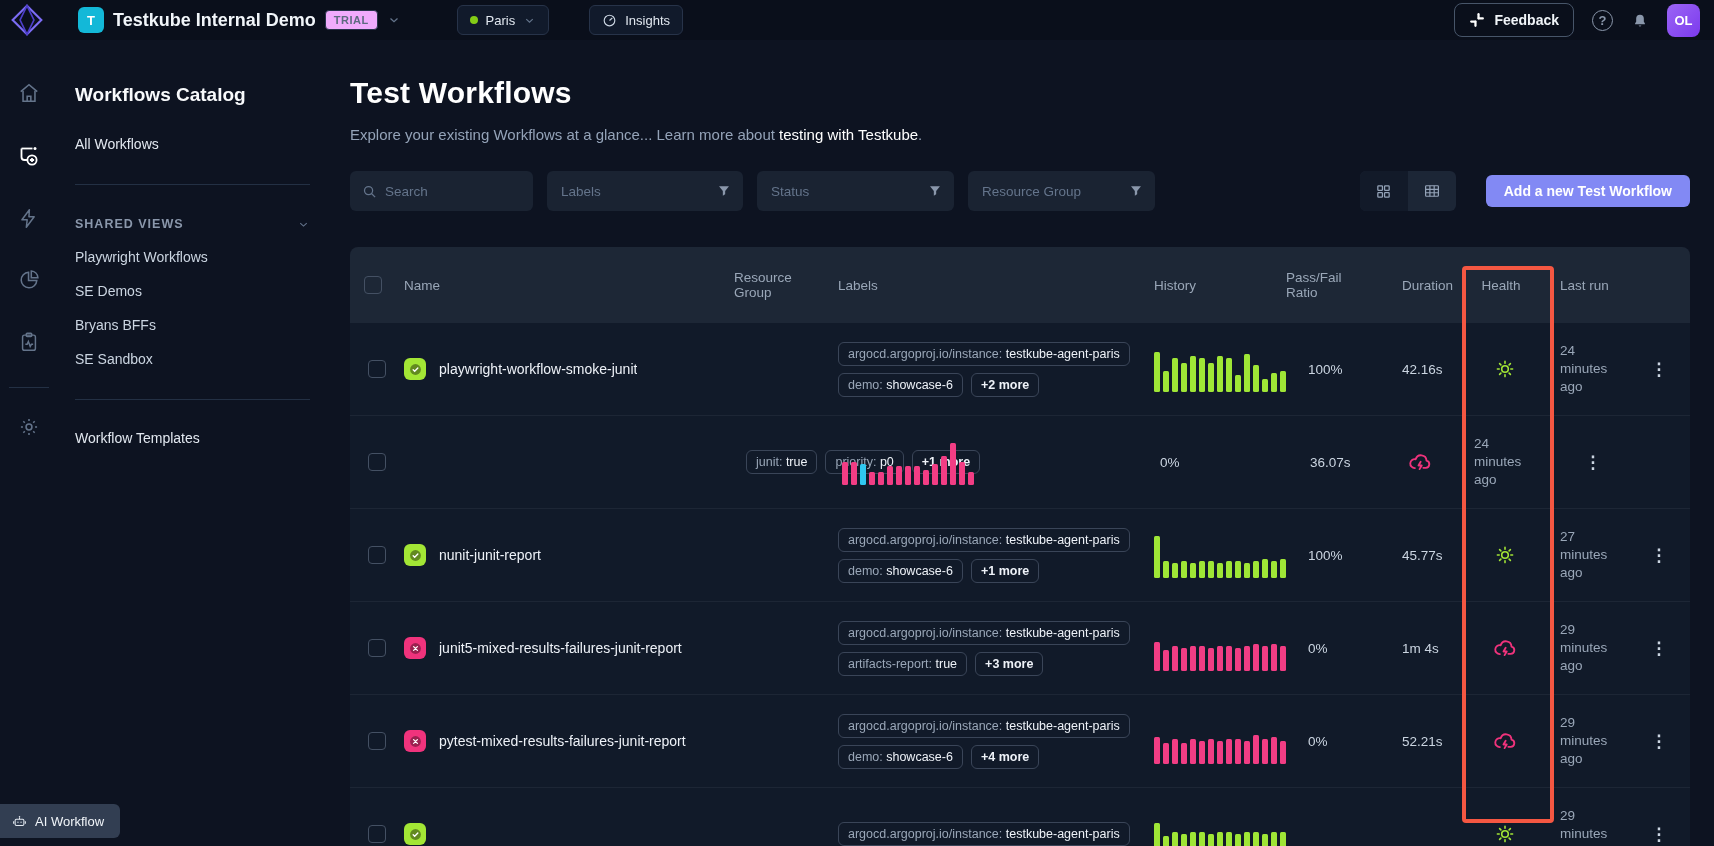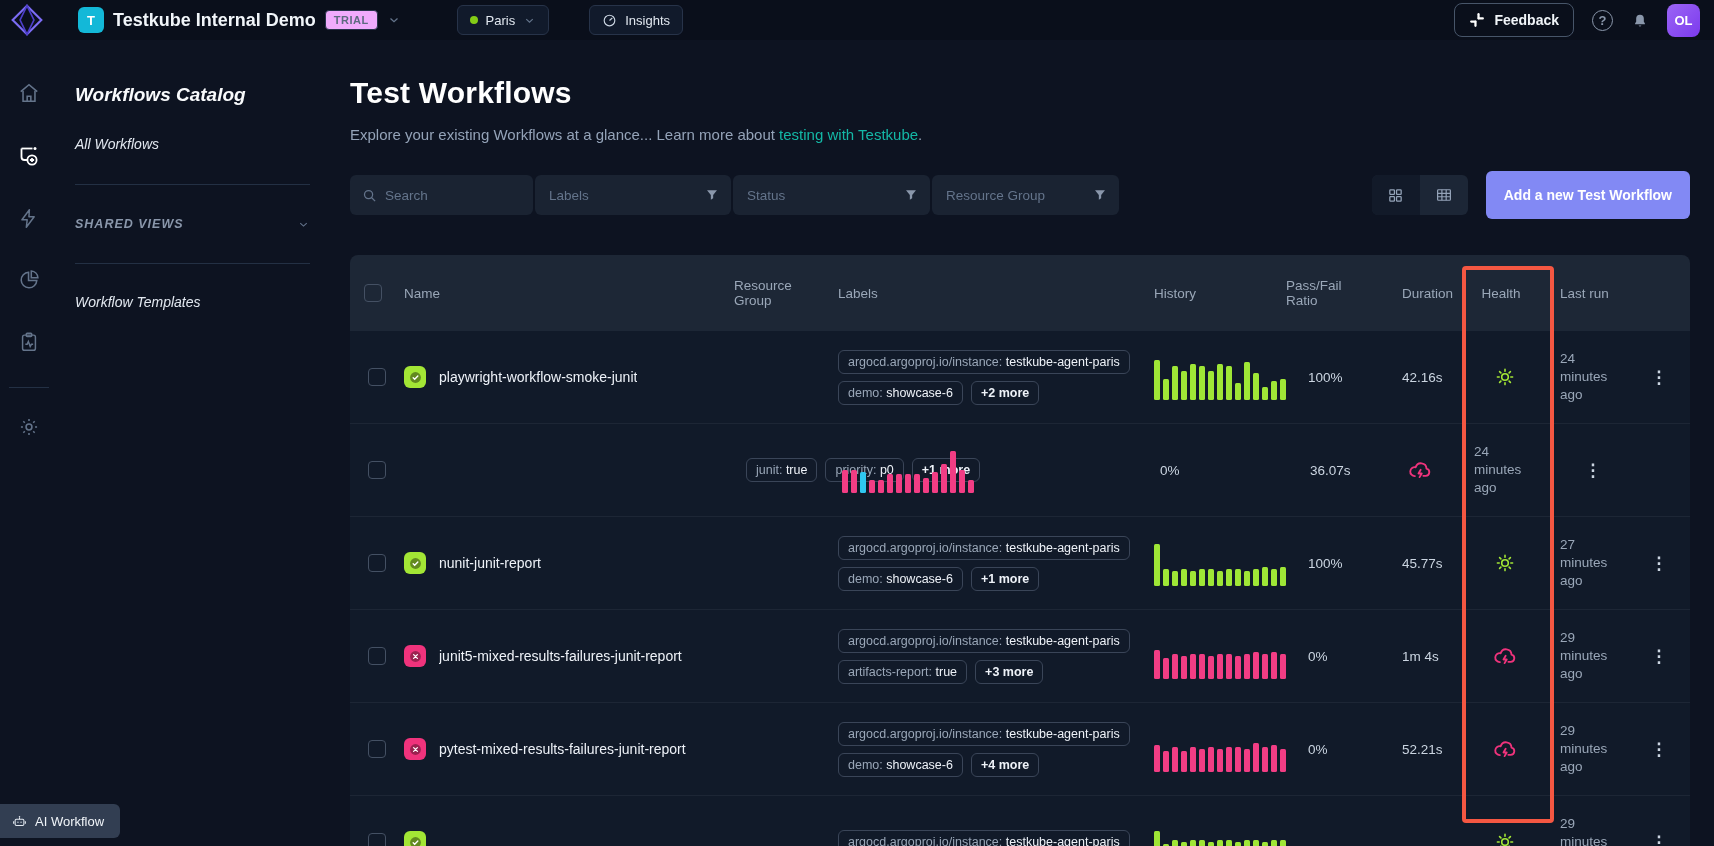--- a/index.html
+++ b/index.html
@@ -31,47 +31,47 @@
   
   .shell { display:flex; height:806px; }
 
   
   .rail { width:57px; display:flex; flex-direction:column; align-items:center; padding-top:42px; flex-shrink:0; }
   .rail-icon { color:#64748b; margin-bottom:40px; cursor:pointer; }
   .rail-icon.active { color:#ffffff; }
   .rail-divider { width:40px; border-top:1px solid #233044; margin:-6px 0 28px 0; }
 
   
-  .panel { width:271px; flex-shrink:0; padding:0 0 0 18px; position:relative;font-style:italic; }
+  .panel { width:271px; flex-shrink:0; padding:0 0 0 18px; position:relative; }
   .panel-title { font-size:19px; font-weight:700; color:#f8fafc; margin-top:44px; }
   .panel-item { font-size:14px; color:#e2e8f0; margin-top:30px; cursor:pointer; }
   .panel-divider { border-top:1px solid #233044; margin:32px 0 0 0; width:235px; }
   .shared-head { display:flex; align-items:center; justify-content:space-between; width:235px; margin-top:32px; cursor:pointer; }
   .shared-label { font-size:12.5px; font-weight:700; letter-spacing:1px; color:#8a97ab; }
   .shared-list { margin-top:6px; }
   .shared-item { font-size:14px; color:#cbd5e1; margin-top:18px; cursor:pointer; }
   .templates-item { font-size:14px; color:#e2e8f0; margin-top:30px; cursor:pointer; }
 
   .ai-btn { position:absolute; left:0; bottom:8px; height:34px; display:flex; align-items:center; gap:8px; background:#323e52; border:none; color:#f1f5f9; font-size:13px; font-family:inherit; padding:0 16px 0 12px; border-radius:0 6px 6px 0; cursor:pointer; z-index:6; }
 
   
   .main { flex:1; padding:0 24px 0 22px; min-width:0; }
   .page-title { font-size:30px; font-weight:800; color:#ffffff; margin-top:36px; letter-spacing:.2px; }
   .page-sub { font-size:15px; color:#94a3b8; margin-top:16px; }
-  .page-sub a { color:#14b8a6; text-decoration:none; cursor:pointer; }
-
-  .filter-row { display:flex; align-items:center; margin-top:28px; gap:2px; }
+  .page-sub a { color:#ffffff; text-decoration:none; cursor:pointer; }
+
+  .filter-row { display:flex; align-items:center; margin-top:28px; gap:14px; }
   .search-box { width:183px; height:40px; background:#1a2332; border-radius:6px; display:flex; align-items:center; gap:8px; padding:0 12px; }
   .search-box input { background:transparent; border:none; outline:none; color:#e2e8f0; font-size:13.5px; width:100%; font-family:inherit; }
   .search-box input::placeholder { color:#64748b; }
   .select-box { height:40px; background:#1a2332; border-radius:6px; display:flex; align-items:center; justify-content:space-between; padding:0 12px 0 14px; font-size:13.5px; color:#64748b; cursor:pointer; }
   .view-toggle { margin-left:auto; display:flex; background:#1c2636; border-radius:6px; overflow:hidden; }
   .view-toggle .seg { width:48px; height:40px; display:flex; align-items:center; justify-content:center; color:#94a3b8; cursor:pointer; background:transparent; border:none; }
   .view-toggle .seg.active { background:#121a29; }
-  .add-btn { margin-left:16px; height:48px; padding:0 18px; background:#8289f4; border:none; border-radius:6px; color:#ffffff; font-size:14px; font-weight:600; font-family:inherit; cursor:pointer; }
+  .add-btn { margin-left:16px; height:32px; padding:0 18px; background:#8289f4; border:none; border-radius:6px; color:#ffffff; font-size:14px; font-weight:600; font-family:inherit; cursor:pointer; }
 
   
   .table { margin-top:36px; width:1340px; }
   .tgrid { display:grid; grid-template-columns:54px 330px 92px 312px 148px 92px 84px 86px 90px 42px; align-items:center; }
   .thead { background:#1d2736; border-radius:8px 8px 0 0; height:76px; color:#9aa7b8; font-size:13.5px; }
   .thead .hc { padding-right:8px; }
   .h-name { padding-left:0; }
   .h-resource { text-align:left; }
   .h-ratio { }
   .h-duration { padding-left:24px; }
@@ -224,20 +224,26 @@
     <div class="panel-item">All Workflows</div>
     <div class="panel-divider"></div>
     <div class="shared-head">
       <span class="shared-label">SHARED VIEWS</span>
       <span class="chev">
         <svg width="13" height="13" viewBox="0 0 24 24" fill="none" stroke="currentColor" stroke-width="2">
             <path d="M6 9.5 12 15l6-5.5"></path>
           </svg>
       </span>
     </div>
+    <div class="shared-list" id="shared-list">
+        <div class="shared-item">Playwright Workflows</div>
+        <div class="shared-item">SE Demos</div>
+        <div class="shared-item">Bryans BFFs</div>
+        <div class="shared-item">SE Sandbox</div>
+      </div>
     <div class="panel-divider"></div>
     <div class="templates-item">Workflow Templates</div>
   </aside>
 
   <main class="main">
     <h1 class="page-title">Test Workflows</h1>
     <p class="page-sub"><span>Explore your existing Workflows at a glance... Learn more about </span><a>testing with Testkube</a><span>.</span></p>
 
     <div class="filter-row">
       <div class="search-box">

